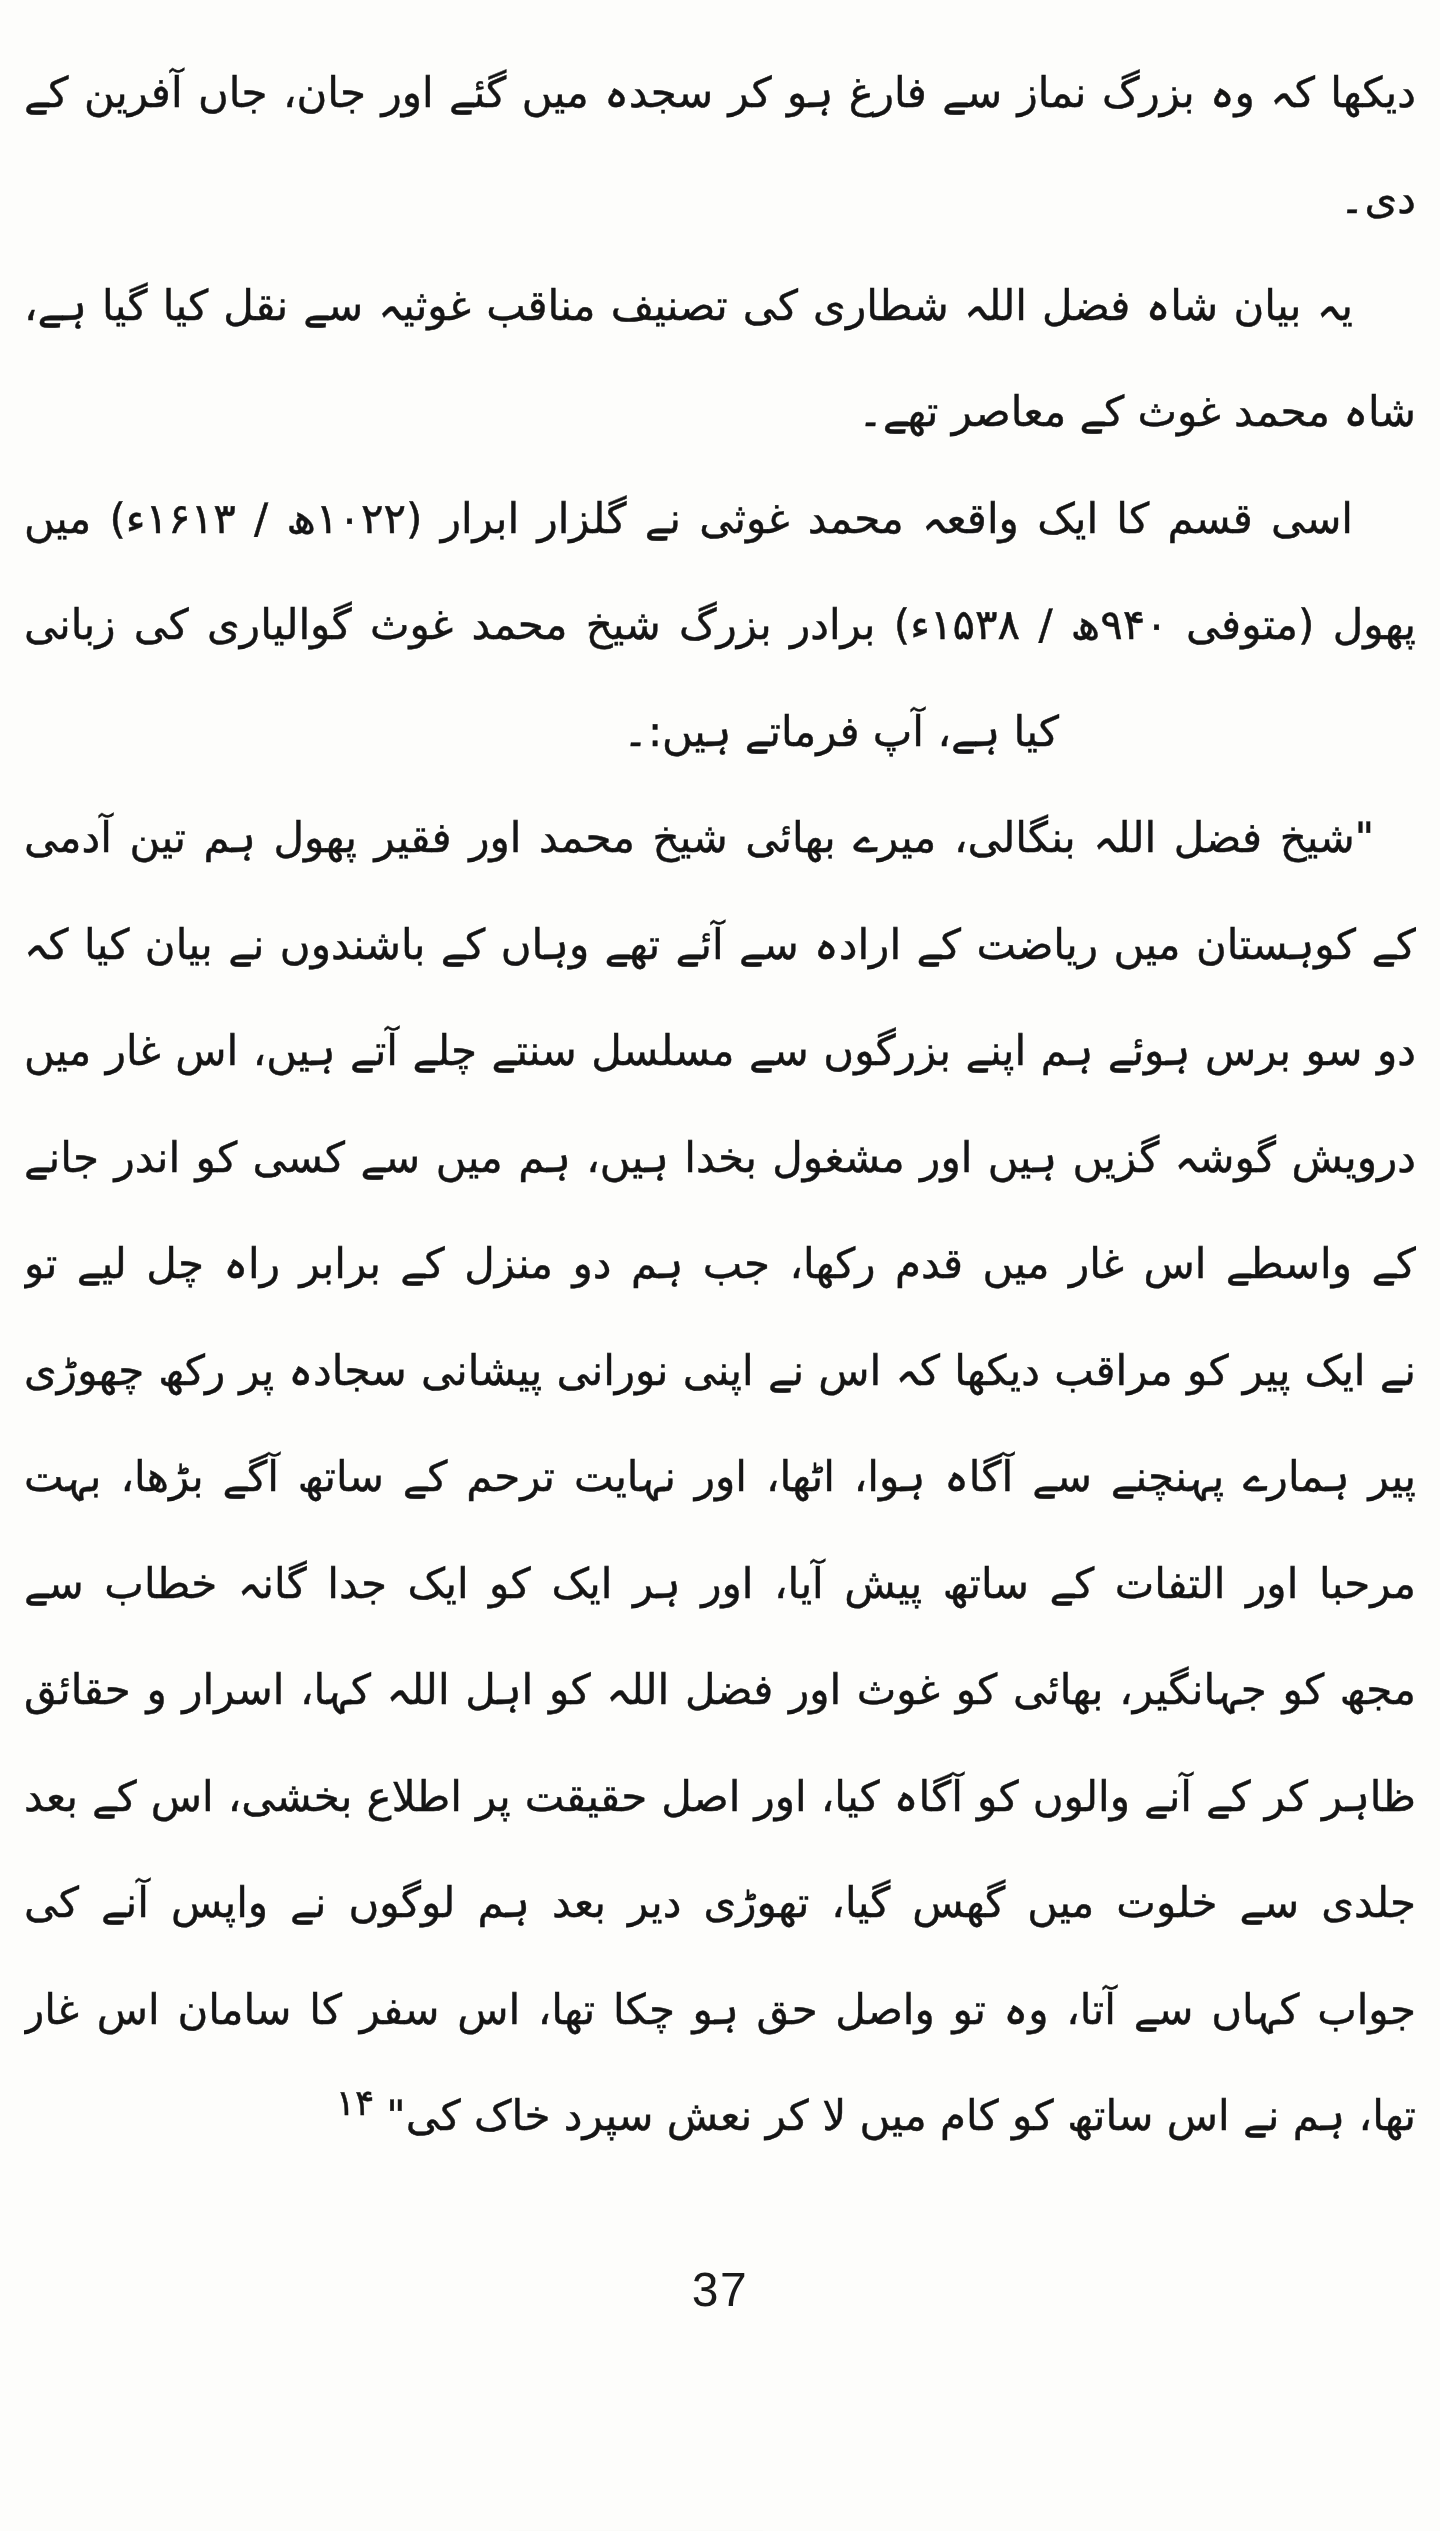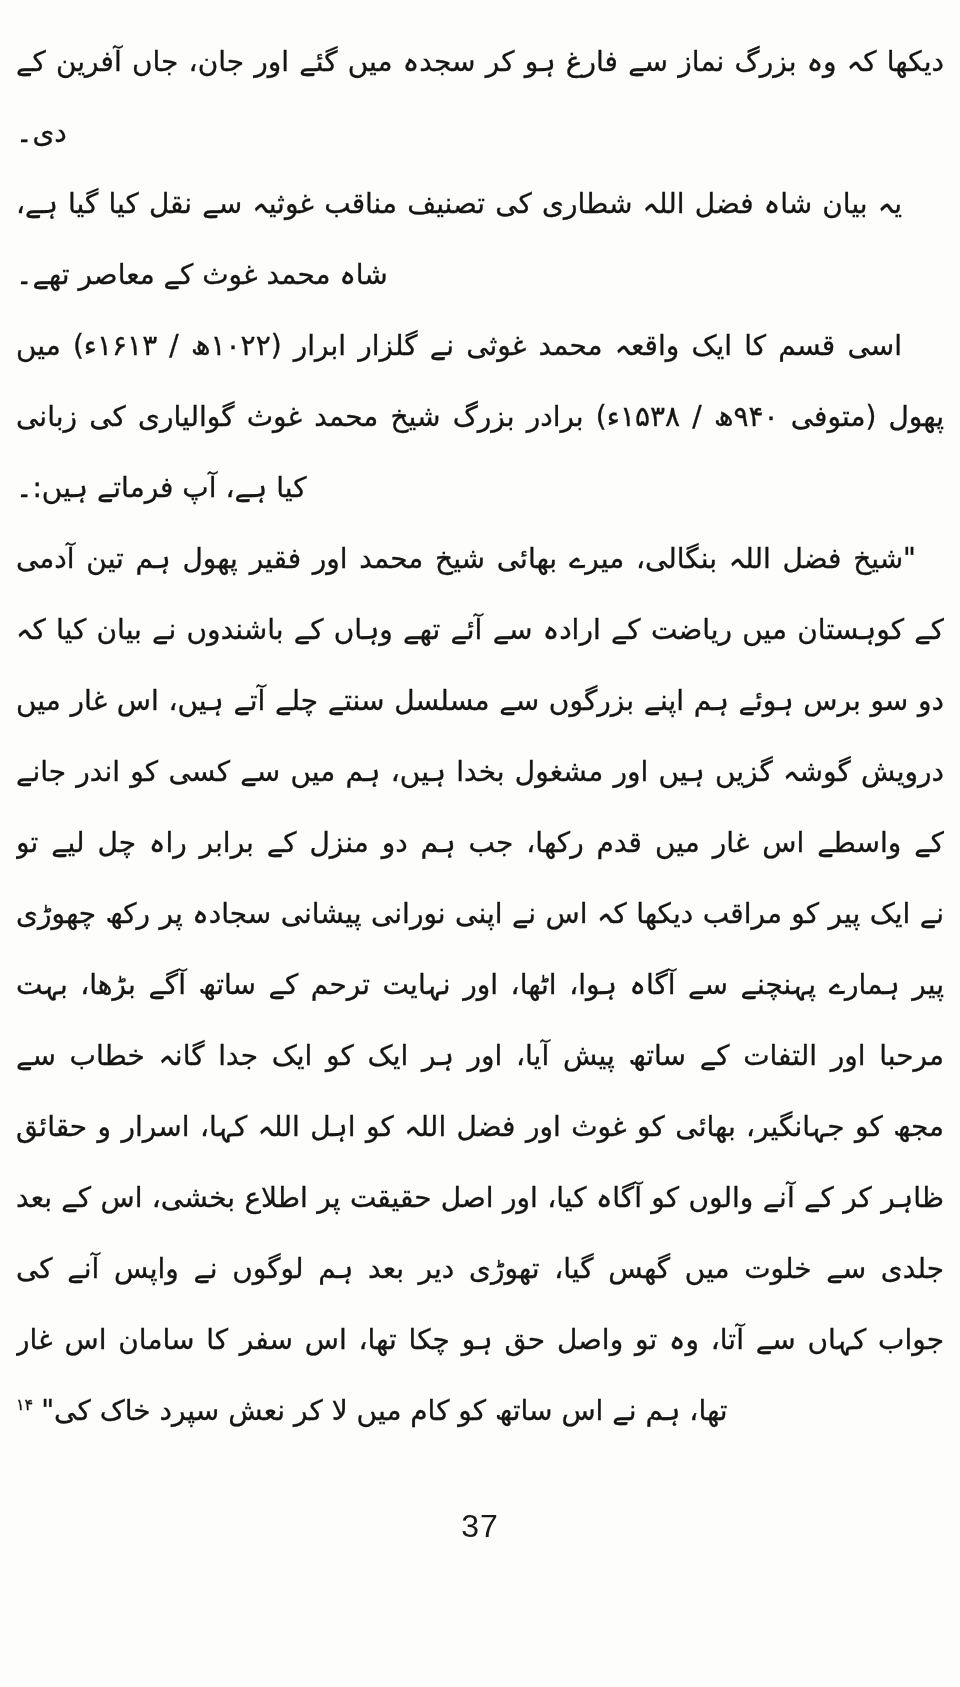--- a/index.html
+++ b/index.html
@@ -20,30 +20,30 @@
     padding:26px 16px 0 16px;
   }
   .para{margin:0;}
   .line{
     position:relative;
     height:71px;
     line-height:71px;
     font-size:28px;
     white-space:nowrap;
     overflow:hidden;
-    text-align:left;
+    text-align:right;
     -webkit-text-stroke:0.3px #151515;
   }
   .line.full{
     white-space:normal;
     text-align:justify;
     text-align-last:justify;
   }
   .fn{
-    font-size:16px;
+    font-size:24px;
     vertical-align:super;
     line-height:1;
     padding-right:8px;
   }
   .page-number{
     direction:ltr;
     text-align:center;
     margin-top:62px;
     font-size:32px;
     font-family:Liberation Sans, sans-serif;

